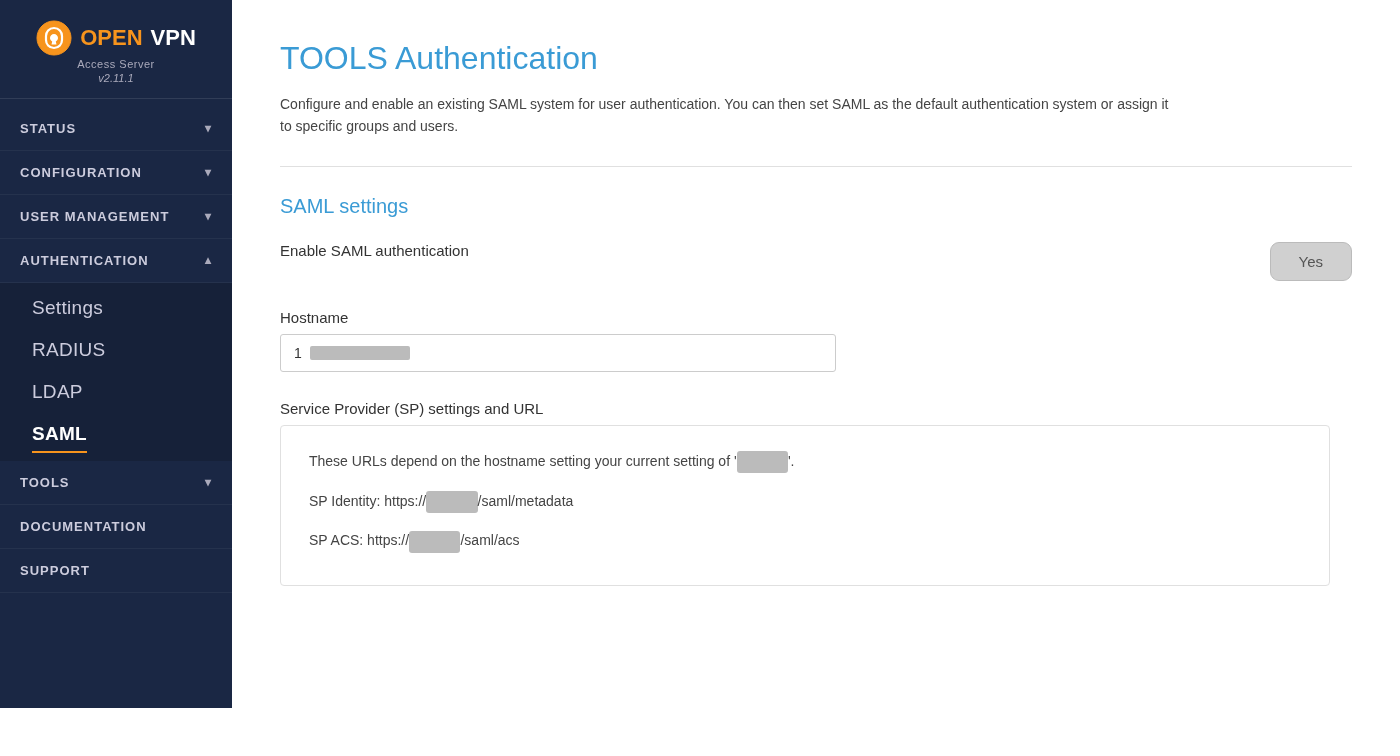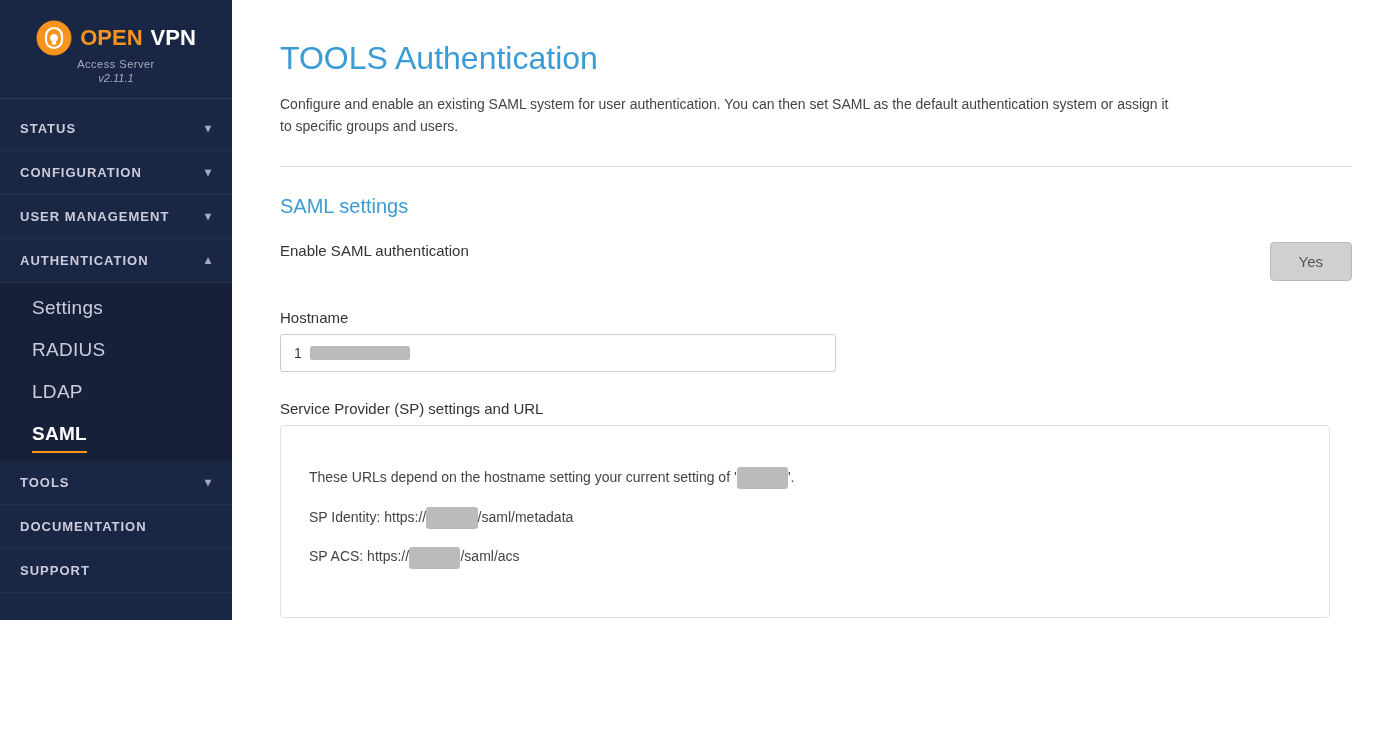--- a/index.html
+++ b/index.html
@@ -6,21 +6,21 @@
     body { font-family: 'Helvetica Neue', Arial, sans-serif; display: flex; height: 756px; overflow: hidden; background: #fff; }
 
     
     #sidebar {
       width: 232px;
       min-width: 232px;
       background: #1a2744;
       color: #fff;
       display: flex;
       flex-direction: column;
-      height: 620px;
+      height: 708px;
       overflow-y: auto;
     }
 
     .sidebar-logo {
       padding: 20px 16px 14px;
       display: flex;
       flex-direction: column;
       align-items: center;
       border-bottom: 1px solid rgba(255,255,255,0.1);
     }
@@ -167,21 +167,21 @@
     }
 
     .toggle-btn {
       background: #d0d0d0;
       color: #555;
       border: 1px solid #bbb;
       padding: 10px 28px;
       font-size: 15px;
       font-weight: 500;
       cursor: pointer;
-      border-radius: 4px;
+      border-radius: 9px;
       min-width: 80px;
     }
 
     .field-group {
       margin-bottom: 28px;
     }
 
     .field-label {
       font-size: 15px;
       color: #333;
@@ -196,21 +196,21 @@
       border: 1px solid #ccc;
       border-radius: 3px;
       color: #333;
       background: #fff;
       outline: none;
     }
 
     .info-box {
       border: 1px solid #e0e0e0;
       border-radius: 4px;
-      padding: 40px 28px;
+      padding: 24px 28px;
       max-width: 1050px;
       background: #fff;
     }
 
     .info-box p {
       font-size: 14px;
       color: #444;
       line-height: 1.7;
       margin-bottom: 16px;
     }

